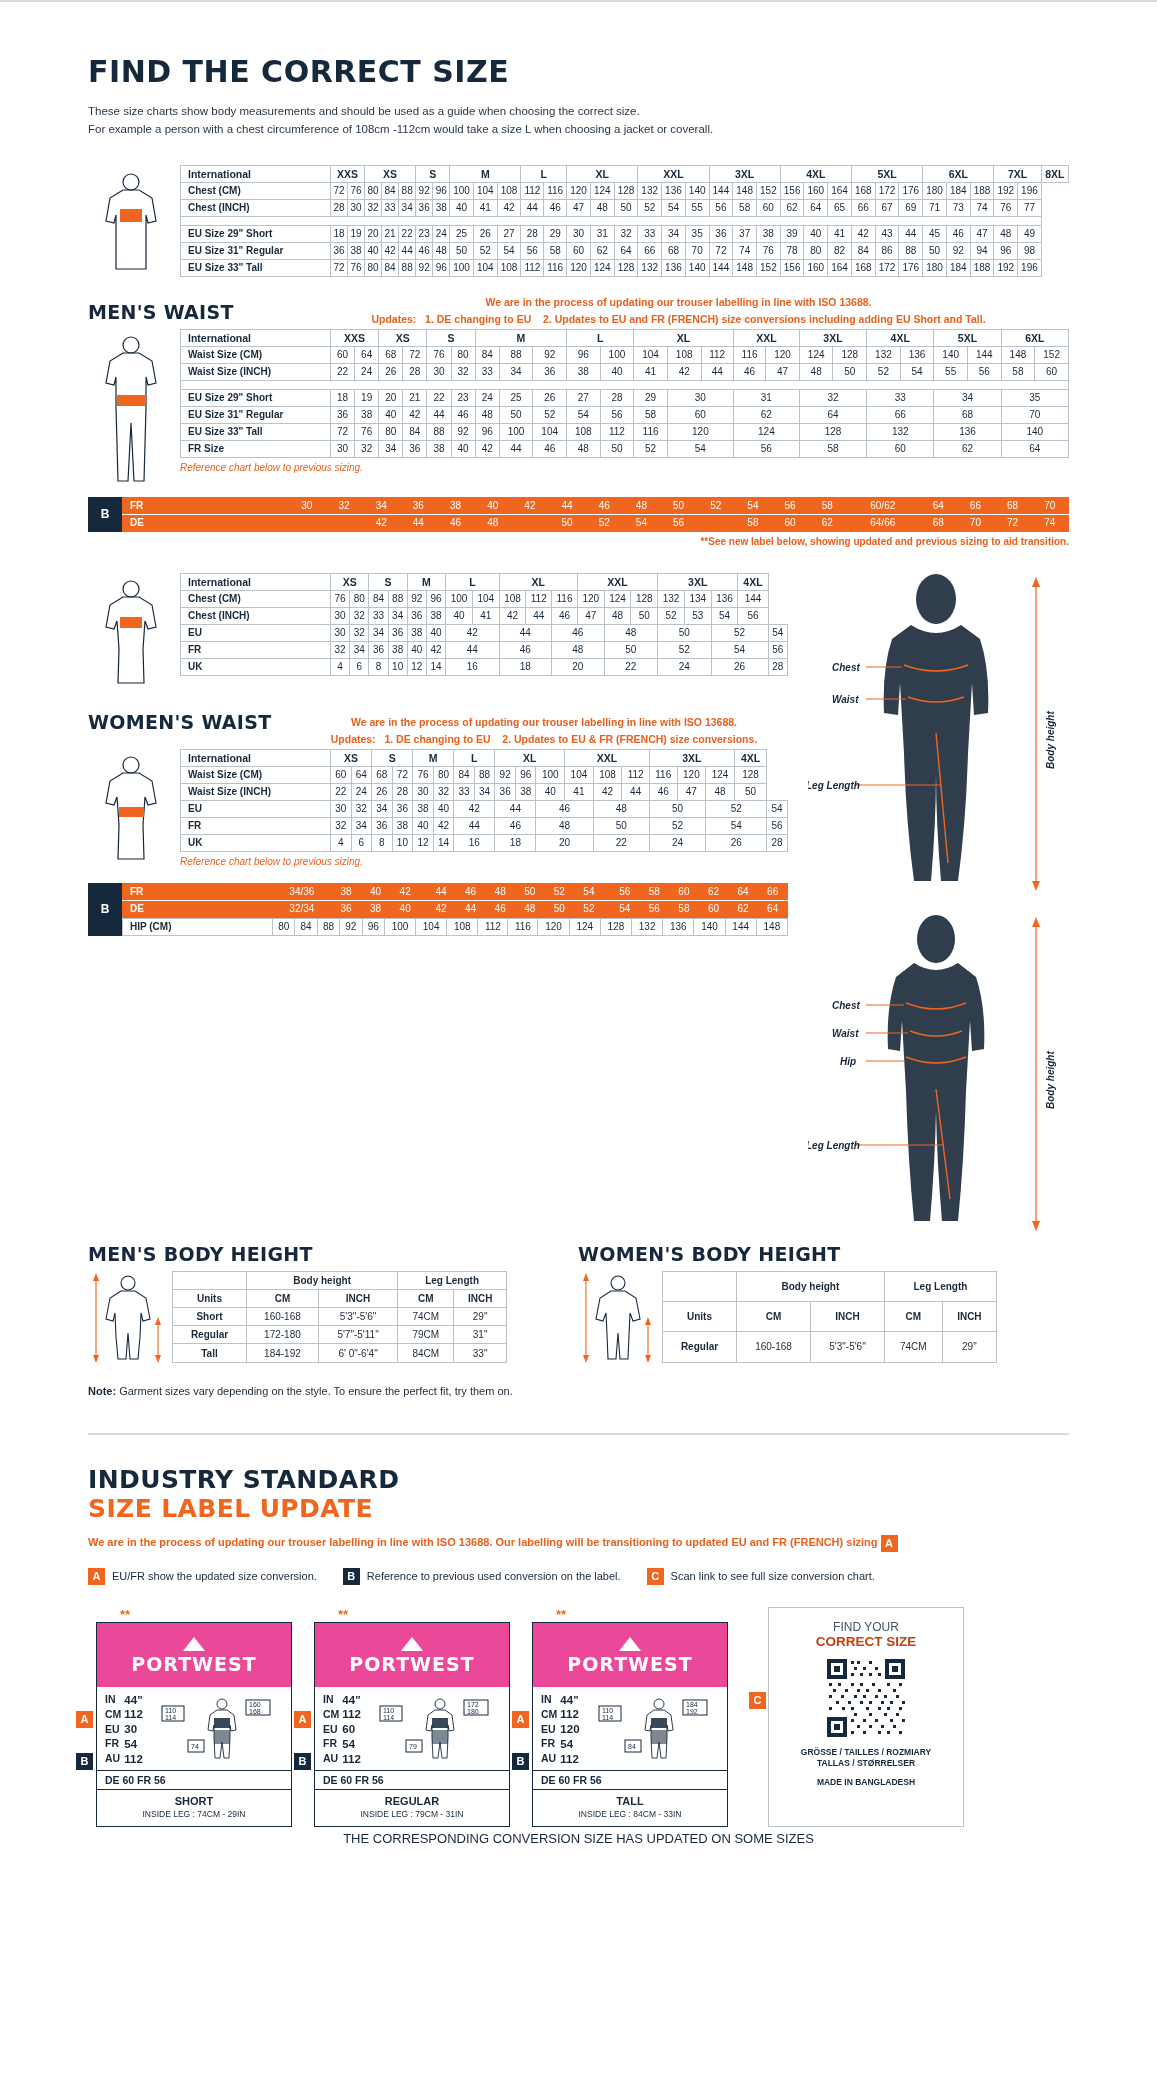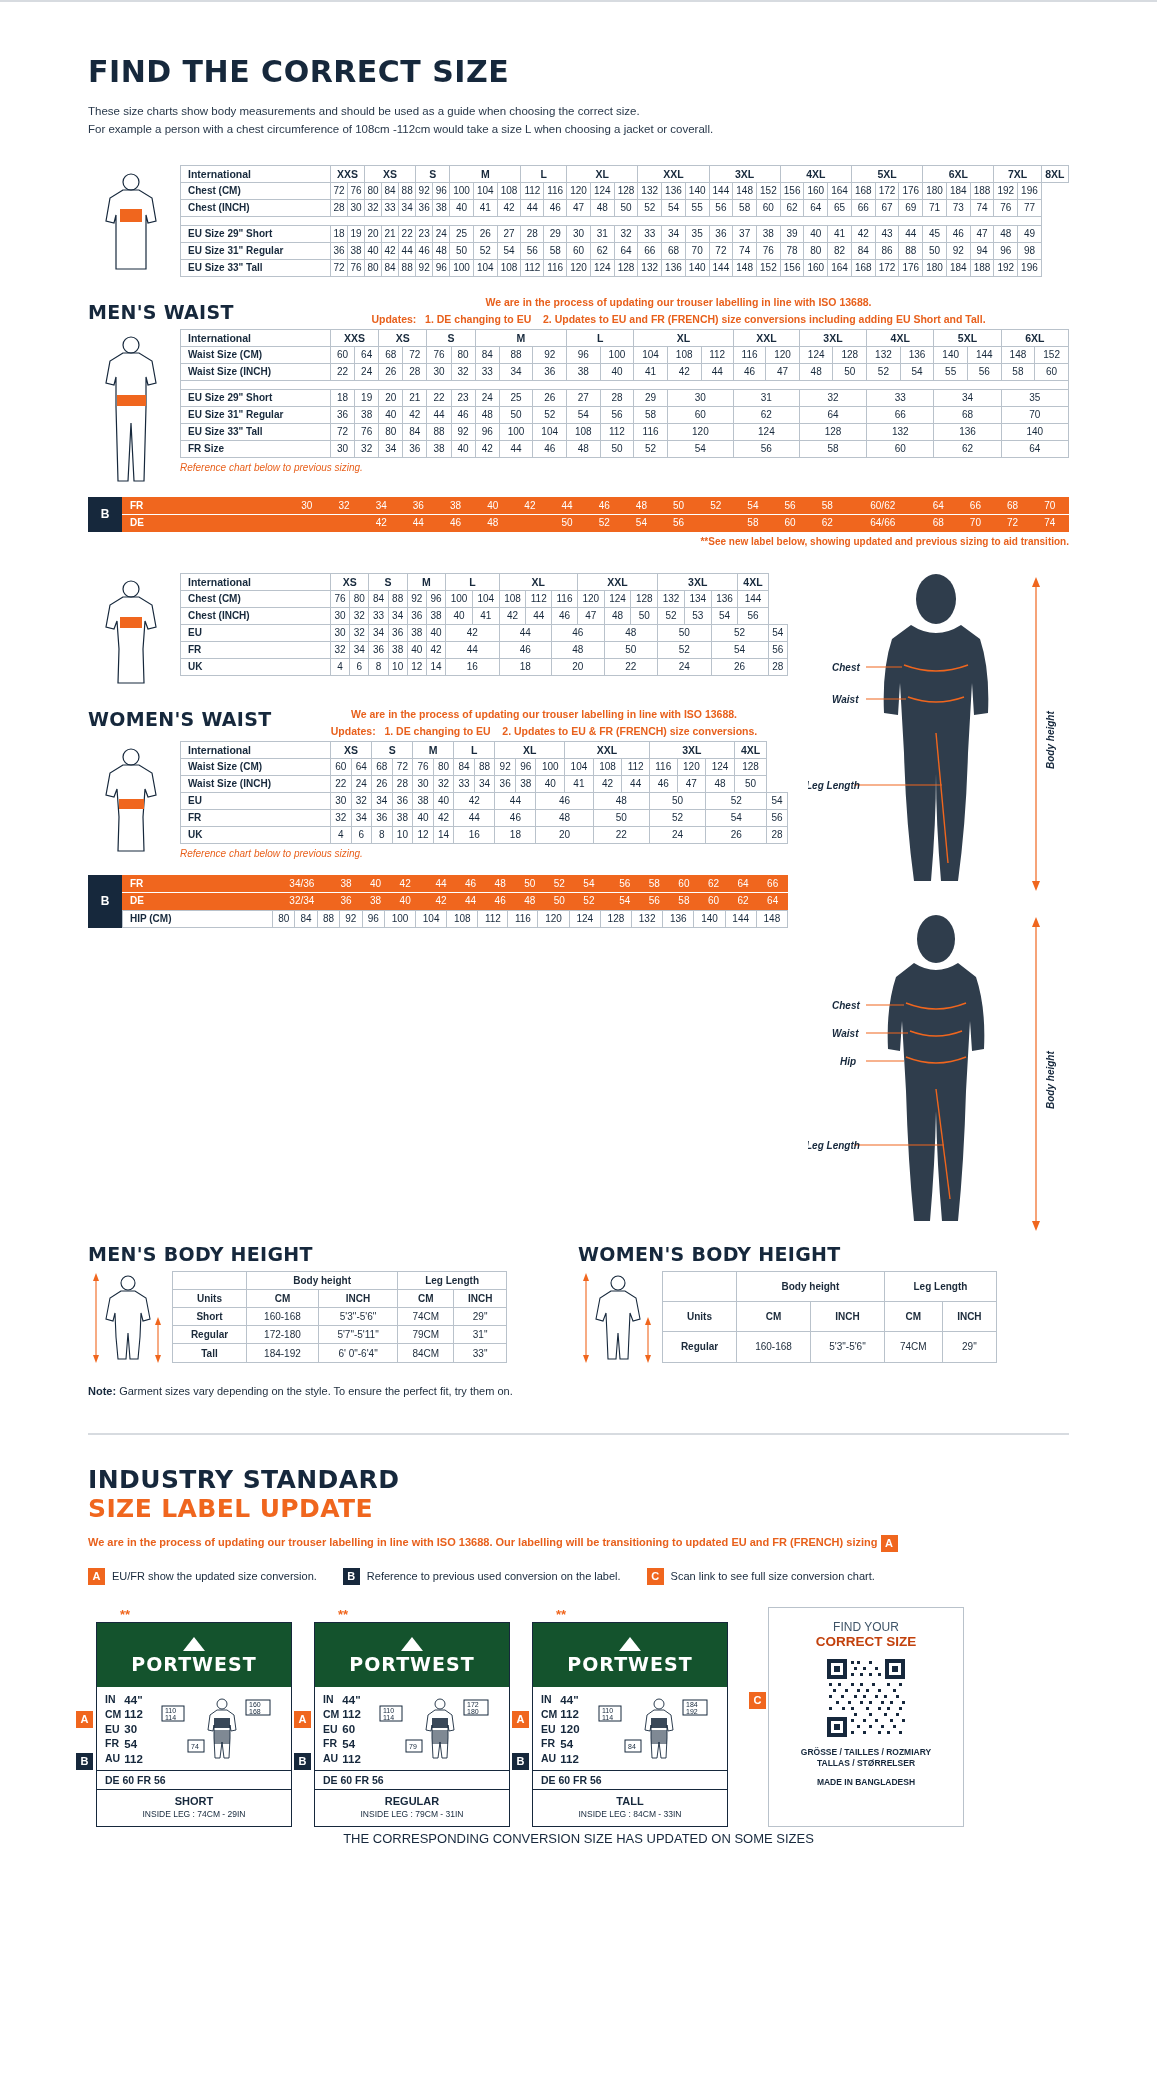--- a/index.html
+++ b/index.html
@@ -122,21 +122,21 @@
   .tagB { background:#16283c; }
   .tagC { background:#f0661e; }
   .legend { display:flex; gap:26px; font-size:11px; color:#17293c; margin-bottom:22px; align-items:center; }
   .legend > div { display:flex; align-items:center; gap:7px; }
 
   
   .labels { display:flex; gap:22px; }
   .labelcard { width:196px; position:relative; }
   .stars { color:#f0661e; font-weight:bold; font-size:13px; margin-left:24px; }
   .lbl-outer { border:1px solid #16283c; background:#fff; }
-  .lbl-top { background:#14532d; color:#fff; text-align:center; padding:14px 0 12px 0; }
+  .lbl-top { background:#ec4899; color:#fff; text-align:center; padding:14px 0 12px 0; }
   .brand { font-size:19px; font-weight:bold; letter-spacing:1px; font-family:"DejaVu Sans", sans-serif; }
   .lbl-body { padding:6px 8px 4px 8px; display:flex; gap:4px; }
   .lbl-sizes { font-size:10.5px; line-height:1.28; }
   .lbl-sizes table { border-collapse:collapse; }
   .lbl-sizes td { padding:0 3px 0 0; font-weight:bold; color:#16283c; }
   .lbl-sizes td.v { font-size:11.5px; }
   .lbl-fig { flex:1 1 auto; display:flex; justify-content:center; align-items:center; }
   .lbl-de { border-top:1px solid #16283c; font-size:10.5px; padding:3px 8px; font-style:italic; color:#16283c; }
   .lbl-de b { font-style:normal; }
   .lbl-foot { border-top:1px solid #16283c; text-align:center; padding:5px 4px 7px 4px; }
@@ -747,21 +747,21 @@
                     <td colspan="2">22</td>
                     <td colspan="2">24</td>
                     <td colspan="2">26</td>
                     <td colspan="2">28</td>
               </tr>
             </tbody>
               </table>
           </div>
         </div>
 
-        <div style="display:flex; align-items:center; margin-top:16px;">
+        <div style="display:flex; align-items:flex-start; margin-top:24px;">
           <h2 class="sec" style="flex:0 0 212px;">WOMEN'S WAIST</h2>
           <div style="flex:1 1 auto; text-align:center;">
             <div class="note-orange">We are in the process of updating our trouser labelling in line with ISO 13688.</div>
             <div class="note-orange">
               <span class="lead">Updates:</span>
               &nbsp;&nbsp;<span>1. DE changing to EU</span>
               &nbsp;&nbsp;&nbsp;<span>2. Updates to EU &amp; FR (FRENCH) size conversions.</span>
             </div>
           </div>
         </div>

